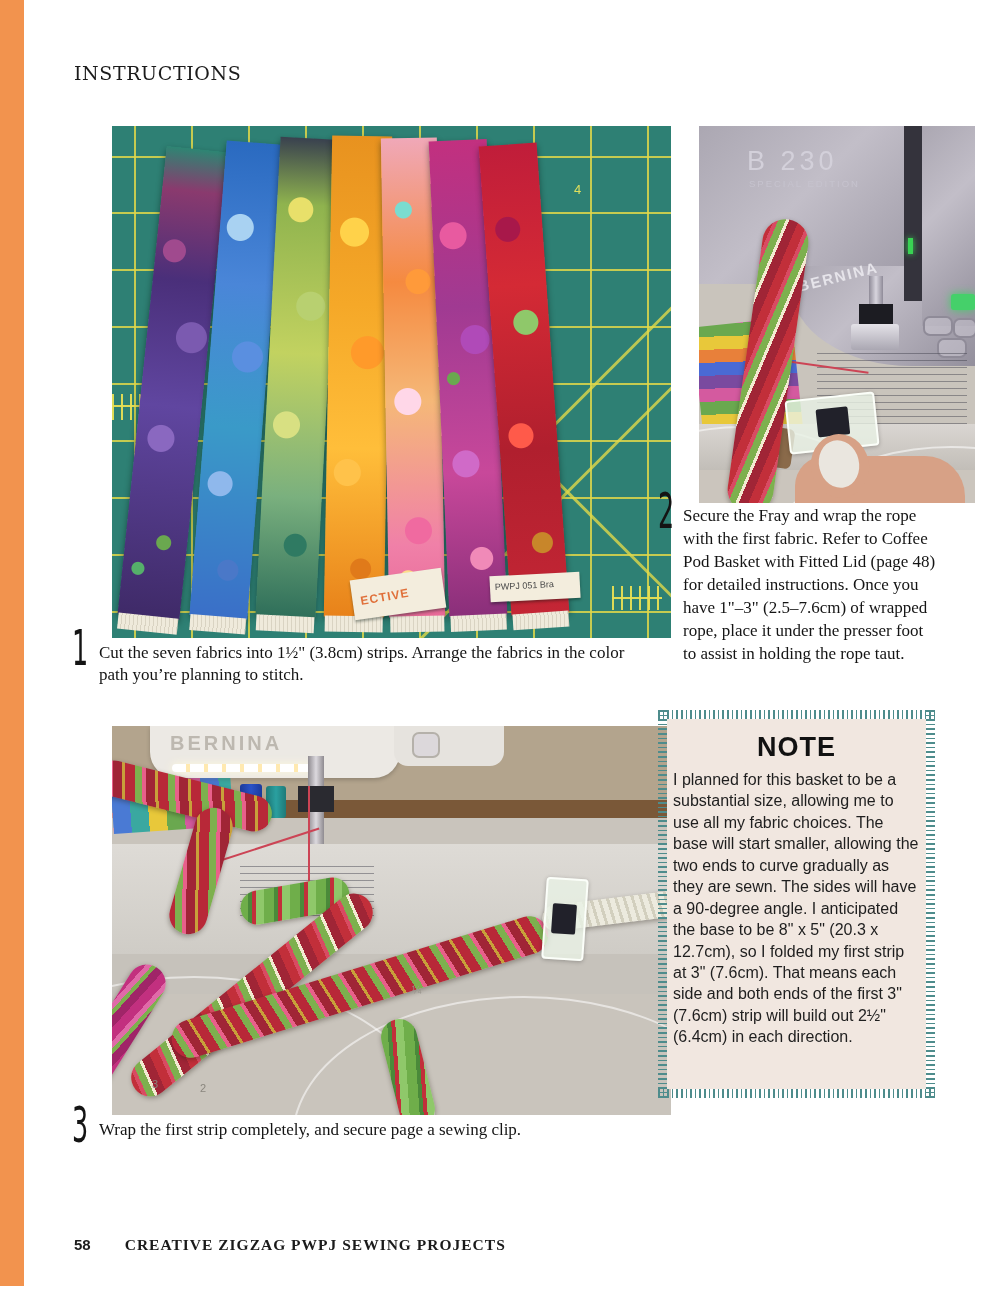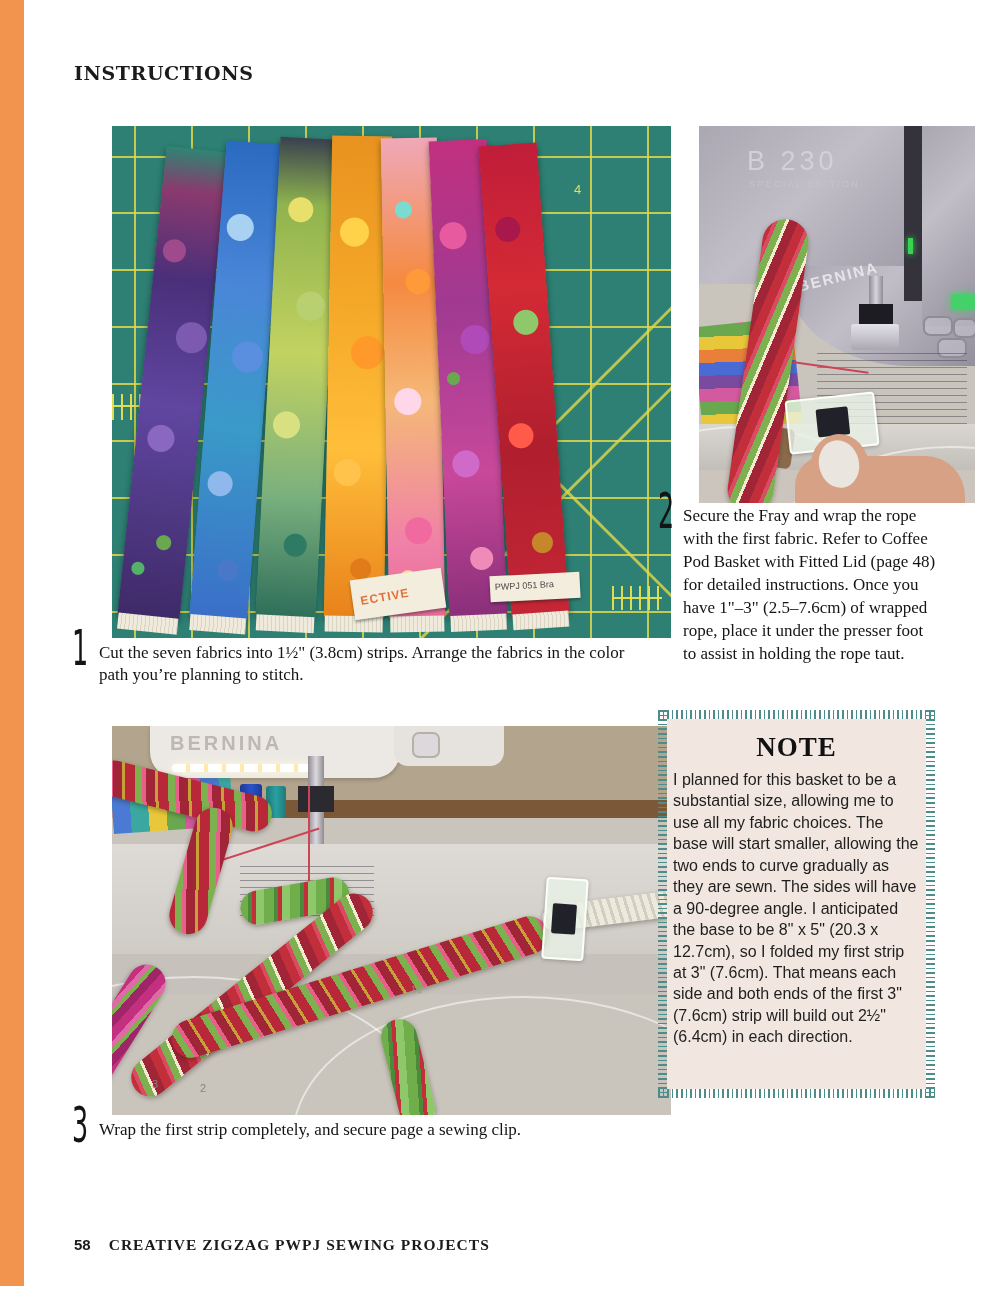--- a/index.html
+++ b/index.html
@@ -4,21 +4,21 @@
 <style>
   html,body{margin:0;padding:0;background:#ffffff;}
   .page{position:relative;width:1005px;height:1300px;background:#ffffff;overflow:hidden;
         font-family:"Liberation Serif",serif;}
   .abs{position:absolute;}
 
   
   .accent-bar{left:0;top:0;width:24px;height:1286px;background:#F2934E;}
 
   
-  .heading{left:74px;top:62px;font-family:"DejaVu Serif",serif;font-weight:bold;
+  .heading{left:74px;top:62px;font-family:"DejaVu Serif",serif;font-weight:normal;
            font-size:19px;letter-spacing:0.6px;color:#1b1b1b;}
 
   
   .photo{position:absolute;overflow:hidden;background:#c9c4bc;}
   .photo1{left:72px;top:110px;width:559px;height:512px;}
   .photo2{left:659px;top:110px;width:276px;height:377px;}
   .photo3{left:72px;top:710px;width:559px;height:389px;}
 
   
   .mat{inset:0;background-color:#2E8074;
@@ -112,27 +112,27 @@
   .step2-body{margin-left:25px;font-size:17px;line-height:1.35;}
 
   
   .note{left:658px;top:710px;width:277px;height:388px;}
   .note-bg{position:absolute;inset:9px;background:#F1E7E0;}
   .tick{position:absolute;}
   .tick-t{left:0;right:0;top:0;height:9px;background:repeating-linear-gradient(90deg,#4E8C8C 0 1.6px,transparent 1.6px 4.6px);}
   .tick-b{left:0;right:0;bottom:0;height:9px;background:repeating-linear-gradient(90deg,#4E8C8C 0 1.6px,transparent 1.6px 4.6px);}
   .tick-l{top:0;bottom:0;left:0;width:9px;background:repeating-linear-gradient(0deg,#4E8C8C 0 1.6px,transparent 1.6px 4.6px);}
   .tick-r{top:0;bottom:0;right:0;width:9px;background:repeating-linear-gradient(0deg,#4E8C8C 0 1.6px,transparent 1.6px 4.6px);}
-  .note-title{position:relative;margin:22px 0 6px;text-align:center;font-family:Liberation Serif, serif;
+  .note-title{position:relative;margin:22px 0 6px;text-align:center;font-family:Liberation Sans, sans-serif;
               font-weight:bold;font-size:27px;letter-spacing:1px;color:#111;}
   .note-body{position:relative;margin:0;padding:0 15px;font-family:"Liberation Sans",sans-serif;
              font-size:16px;line-height:1.34;color:#1e1e1e;}
 
   
-  .footer{left:74px;top:1236px;display:flex;align-items:baseline;gap:18px;}
+  .footer{left:74px;top:1236px;display:flex;align-items:baseline;gap:34px;}
   .pagenum{font-family:"Liberation Sans",sans-serif;font-weight:bold;font-size:15px;color:#1b1b1b;}
   .booktitle{font-family:"Liberation Serif",serif;font-weight:bold;font-size:15.5px;
              letter-spacing:1px;color:#1b1b1b;}
 </style>
 </head>
 <body>
 
 <div class="page">
 
   <div class="abs accent-bar"></div>

